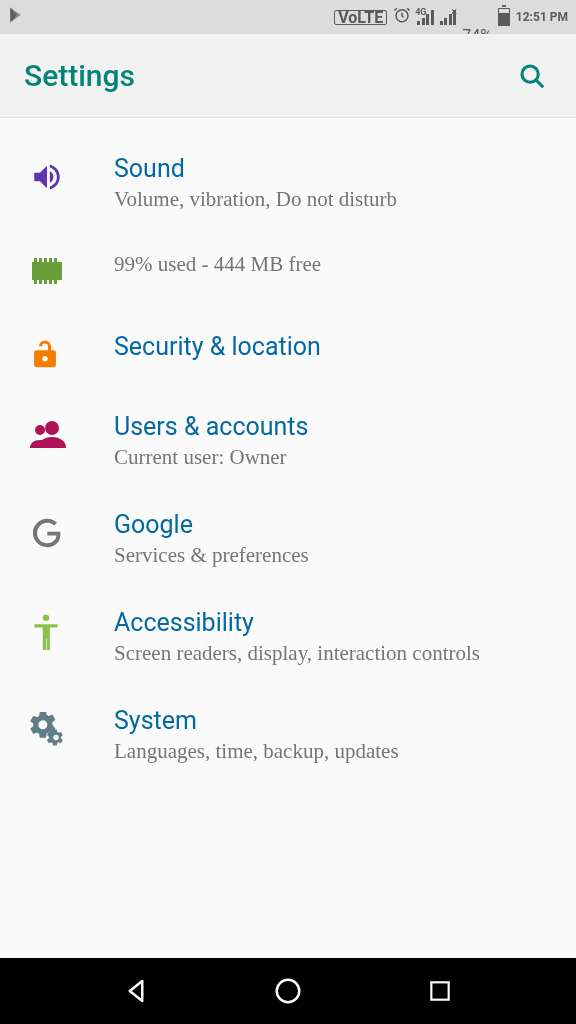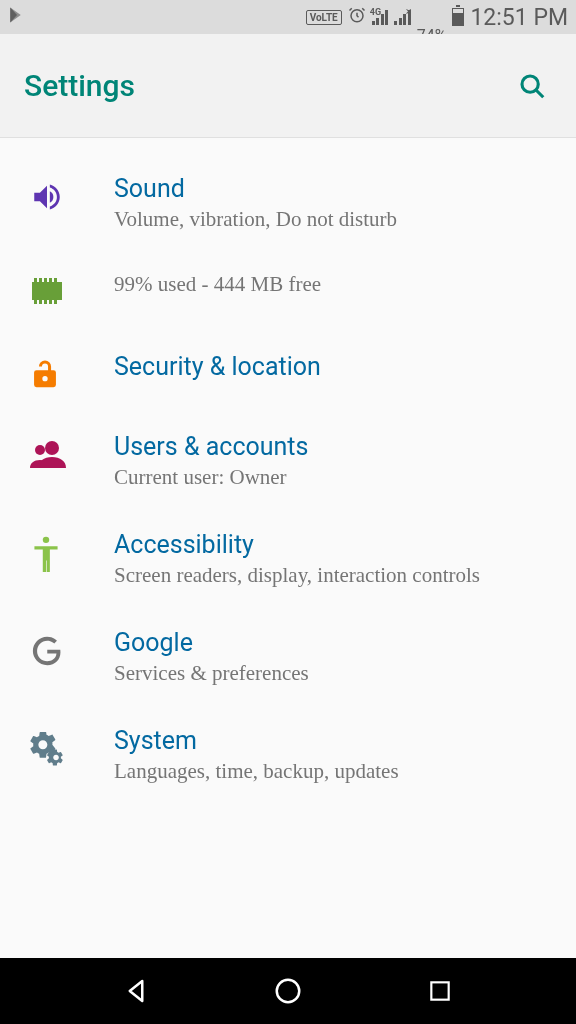--- a/index.html
+++ b/index.html
@@ -18,28 +18,28 @@
       display: flex;
       align-items: center;
       padding: 0 8px;
       font-size: 16px;
       color: #5a5a5a;
     }
     .status-left { display: flex; align-items: center; gap: 6px; }
     .status-right { margin-left: auto; display: flex; align-items: center; gap: 6px; }
     .volte-badge {
       border: 1.5px solid #5a5a5a;
-      font-size: 10px;
+      font-size: 16px;
       font-weight: bold;
       padding: 0 3px;
       border-radius: 2px;
       line-height: 13px;
     }
     .app-bar {
-      height: 104px;
+      height: 84px;
       background: #f2f2f2;
       display: flex;
       align-items: center;
       padding: 0 24px;
       border-bottom: 1px solid rgba(0,0,0,0.07);
       box-shadow: 0 1px 2px rgba(0,0,0,0.05);
     }
     .app-title {
       color: #008577;
       font-size: 30px;
@@ -150,21 +150,21 @@
           <span class="b1"></span>
           <span class="b2"></span>
           <span class="b3"></span>
           <span class="b4"></span>
         </span>
     </span>
     <span style="font-size:16px;margin-top:37px;">74%</span>
     <span class="battery">
         <span class="battery-fill"></span>
       </span>
-    <span style="font-size:23px;">12:51 PM</span>
+    <span style="font-size:12px;font-weight:bold;">12:51 PM</span>
   </div>
 </div>
 
 <div class="app-bar">
   <div class="app-title">Settings</div>
   <div class="search-btn">
     <svg width="30" height="30" viewBox="0 0 24 24" fill="none" stroke="#008577" stroke-width="2.5">
         <circle cx="10.5" cy="10.5" r="6.5"></circle>
         <line x1="21" y1="21" x2="15.2" y2="15.2"></line>
       </svg>
@@ -229,40 +229,40 @@
         </svg>
     </div>
     <div class="item-text">
       <div class="item-title">Users &amp; accounts</div>
       <div class="item-sub">Current user: Owner</div>
     </div>
   </div>
 
   <div class="item">
     <div class="item-icon">
+      <svg width="34" height="34" viewBox="0 0 24 24">
+          <path fill="#757575" d="M21.35 11.1h-9.17v2.73h6.5c-.33 3.8-3.5 5.44-6.5 5.44C8.36 19.27 5 16.25 5 12c0-4.1 3.2-7.27 7.2-7.27 3.1 0 4.9 1.97 4.9 1.97L19 4.72S16.56 2 12.1 2C6.42 2 2.03 6.8 2.03 12c0 5.05 4.13 10 10.22 10 5.35 0 9.25-3.67 9.25-9.1 0-1.15-.15-1.8-.15-1.8z"></path>
+        </svg>
+    </div>
+    <div class="item-text">
+      <div class="item-title">Google</div>
+      <div class="item-sub">Services &amp; preferences</div>
+    </div>
+  </div>
+
+  <div class="item">
+    <div class="item-icon">
       <svg width="32" height="36" viewBox="0 0 24 28">
           <circle cx="12" cy="3" r="2.5" fill="#8bc34a"></circle>
           <path fill="#8bc34a" d="M21 8H3v2.5h6.5V28h2.5v-9h.5v9H15V10.5h6V8z"></path>
         </svg>
     </div>
     <div class="item-text">
       <div class="item-title">Accessibility</div>
       <div class="item-sub">Screen readers, display, interaction controls</div>
-    </div>
-  </div>
-
-  <div class="item">
-    <div class="item-icon">
-      <svg width="34" height="34" viewBox="0 0 24 24">
-          <path fill="#757575" d="M21.35 11.1h-9.17v2.73h6.5c-.33 3.8-3.5 5.44-6.5 5.44C8.36 19.27 5 16.25 5 12c0-4.1 3.2-7.27 7.2-7.27 3.1 0 4.9 1.97 4.9 1.97L19 4.72S16.56 2 12.1 2C6.42 2 2.03 6.8 2.03 12c0 5.05 4.13 10 10.22 10 5.35 0 9.25-3.67 9.25-9.1 0-1.15-.15-1.8-.15-1.8z"></path>
-        </svg>
-    </div>
-    <div class="item-text">
-      <div class="item-title">Google</div>
-      <div class="item-sub">Services &amp; preferences</div>
     </div>
   </div>
 
   <div class="item">
     <div class="item-icon">
       <svg width="36" height="36" viewBox="0 0 28 28">
           <path fill="#607d8b" d="M17.4 10c.04-.32.06-.66.06-1s-.02-.68-.07-1l2.11-1.63c.19-.15.24-.42.12-.64l-2-3.46c-.12-.22-.39-.3-.61-.22l-2.49 1c-.52-.4-1.06-.73-1.69-.98l-.37-2.65A.506.506 0 0012 0h-4c-.25 0-.46.18-.49.42l-.37 2.65c-.63.25-1.17.59-1.69.98l-2.49-1c-.23-.09-.49 0-.61.22l-2 3.46c-.13.22-.07.49.12.64L2.58 9c-.05.32-.08.66-.08 1s.03.68.08 1l-2.11 1.63c-.19.15-.24.42-.12.64l2 3.46c.12.22.39.3.61.22l2.49-1c.52.4 1.06.73 1.69.98l.37 2.65c.03.24.24.42.49.42h4c.25 0 .46-.18.49-.42l.37-2.65c.63-.25 1.17-.59 1.69-.98l2.49 1c.23.09.49 0 .61-.22l2-3.46c.12-.22.07-.49-.12-.64L17.4 10zM10 13.5c-1.93 0-3.5-1.57-3.5-3.5S8.07 6.5 10 6.5s3.5 1.57 3.5 3.5-1.57 3.5-3.5 3.5z"></path>
           <path fill="#607d8b" d="M24 20.5c.03-.2.04-.41.04-.62s-.01-.42-.04-.62l1.32-1.02a.31.31 0 00.08-.4l-1.25-2.16a.31.31 0 00-.38-.14l-1.56.63c-.32-.25-.66-.46-1.06-.61l-.23-1.66a.316.316 0 00-.31-.26h-2.5c-.16 0-.29.11-.31.26l-.23 1.66c-.39.16-.73.36-1.06.61l-1.56-.63a.31.31 0 00-.38.14l-1.25 2.16a.31.31 0 00.08.4l1.32 1.02c-.03.2-.05.41-.05.62s.02.42.05.62l-1.32 1.02a.31.31 0 00-.08.4l1.25 2.16c.08.14.24.19.38.14l1.56-.63c.32.25.66.46 1.06.61l.23 1.66c.02.15.15.26.31.26h2.5c.16 0 .29-.11.31-.26l.23-1.66c.39-.16.73-.36 1.06-.61l1.56.63c.14.06.3 0 .38-.14l1.25-2.16a.31.31 0 00-.08-.4L24 20.5zm-3.75 1.56c-1.2 0-2.19-.98-2.19-2.19s.98-2.19 2.19-2.19 2.19.98 2.19 2.19-.98 2.19-2.19 2.19z"></path>
         </svg>
     </div>

